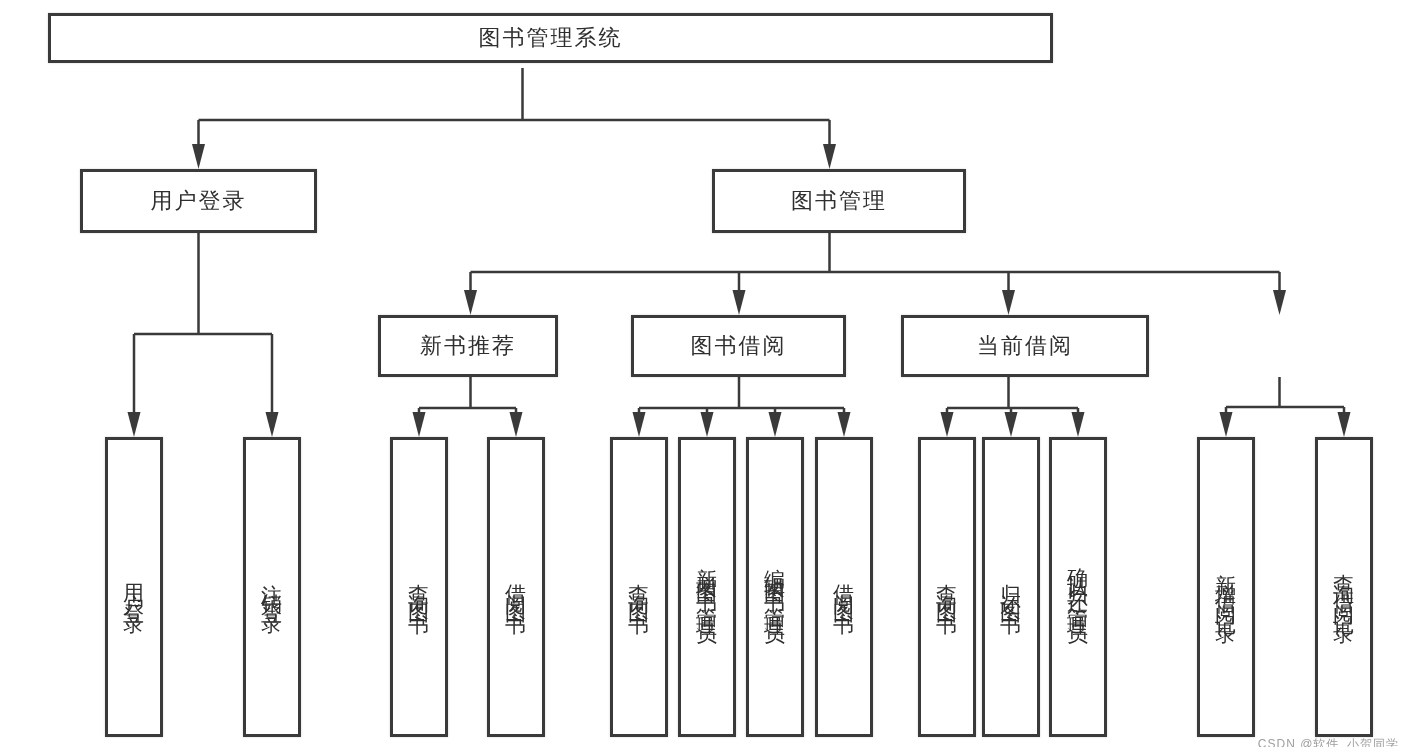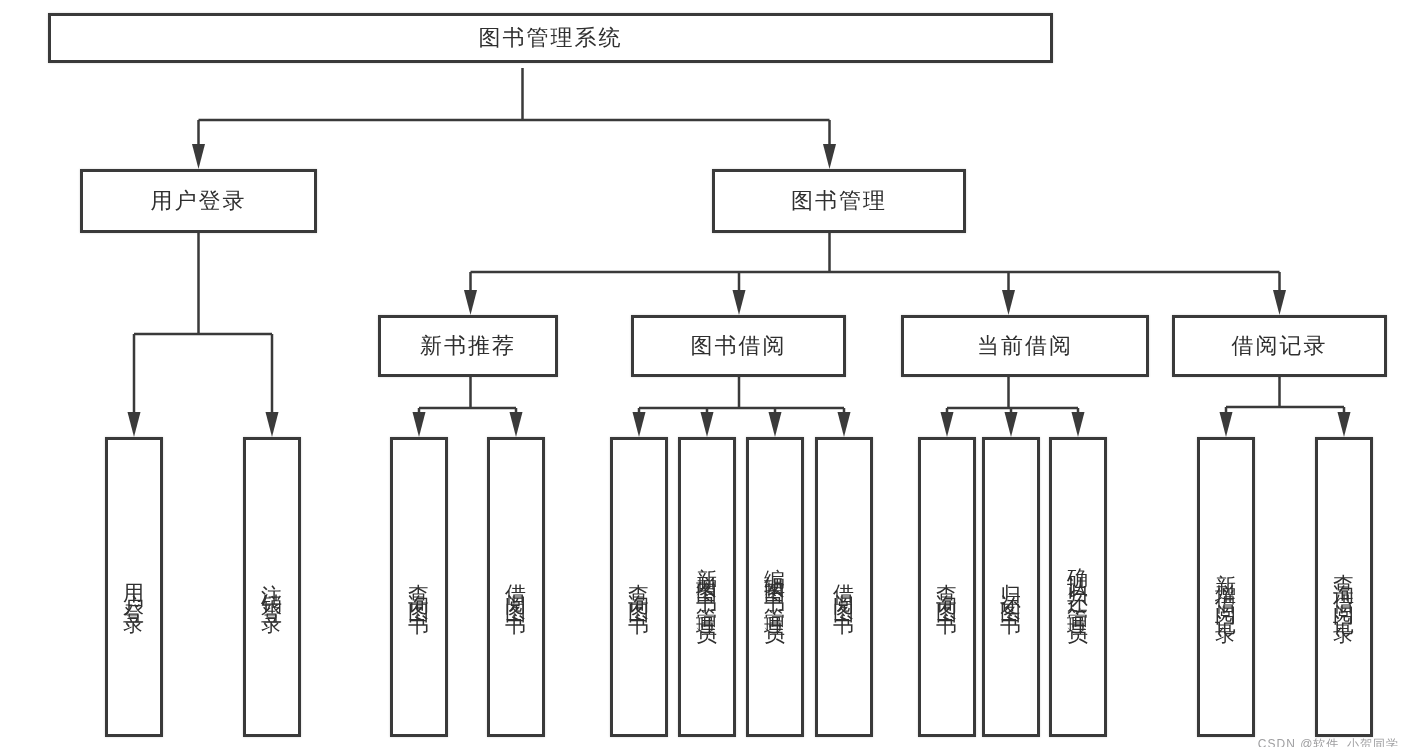--- a/index.html
+++ b/index.html
@@ -94,21 +94,20 @@
   </svg>
 
   <div class="node" style="left:20px;top:13px;width:1005px;height:50px;margin-left:28px;">图书管理系统</div>
 
   <div class="node" style="left:80px;top:169px;width:237px;height:64px;">用户登录</div>
   <div class="node" style="left:712px;top:169px;width:254px;height:64px;">图书管理</div>
 
   <div class="node" style="left:363px;top:315px;width:180px;height:62px;margin-left:15px;">新书推荐</div>
   <div class="node" style="left:631px;top:315px;width:215px;height:62px;">图书借阅</div>
   <div class="node" style="left:901px;top:315px;width:248px;height:62px;">当前借阅</div>
-  <div class="node" style="left:1172px;top:315px;width:215px;height:62px;">借阅记录</div>
 
   <div class="leaf" style="left:105px;">用户登录</div>
   <div class="leaf" style="left:243px;">注销登录</div>
 
   <div class="leaf" style="left:390px;">查询图书</div>
   <div class="leaf" style="left:487px;">借阅图书</div>
 
   <div class="leaf" style="left:610px;">查询图书</div>
   <div class="leaf long" style="left:678px;">新增图书（管理员）</div>
   <div class="leaf long" style="left:746px;">编辑图书（管理员）</div>

